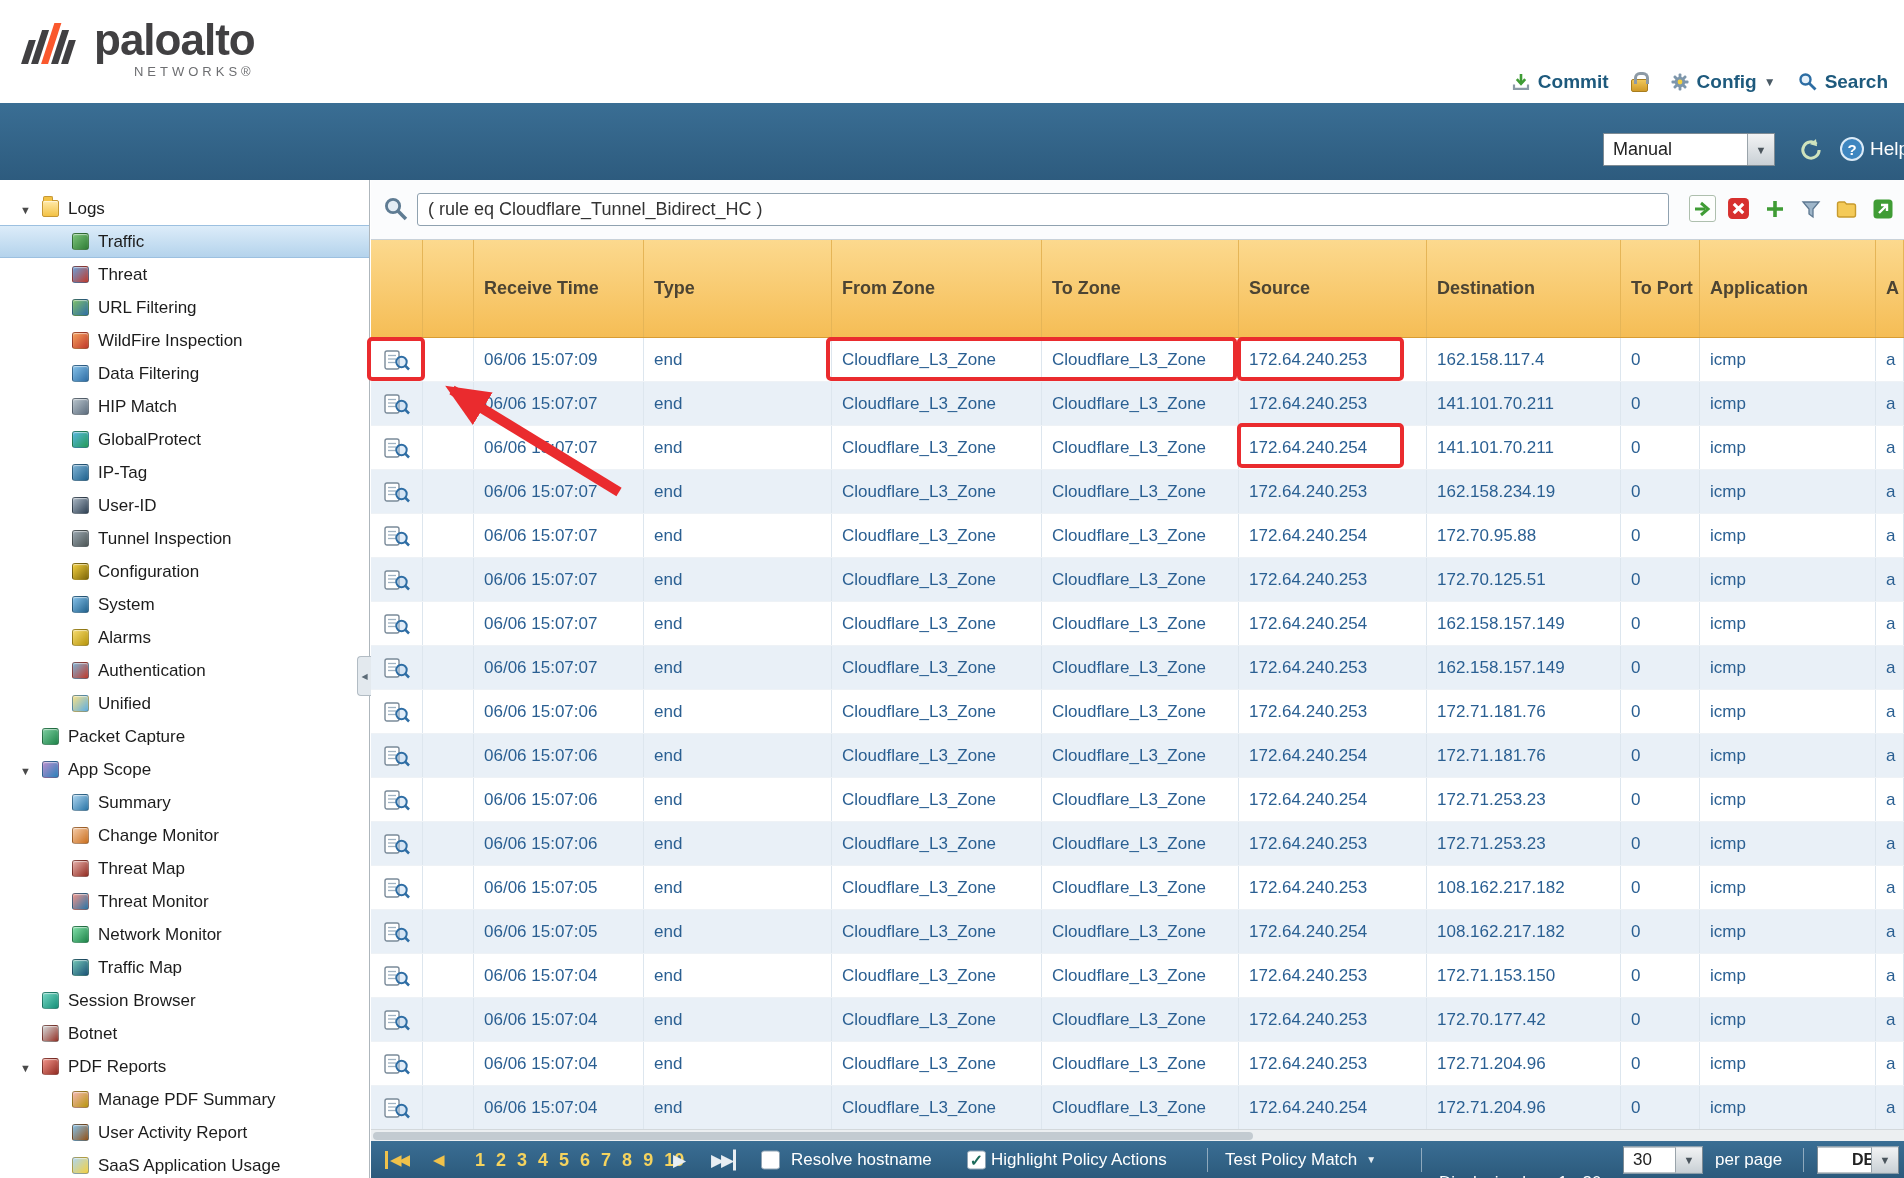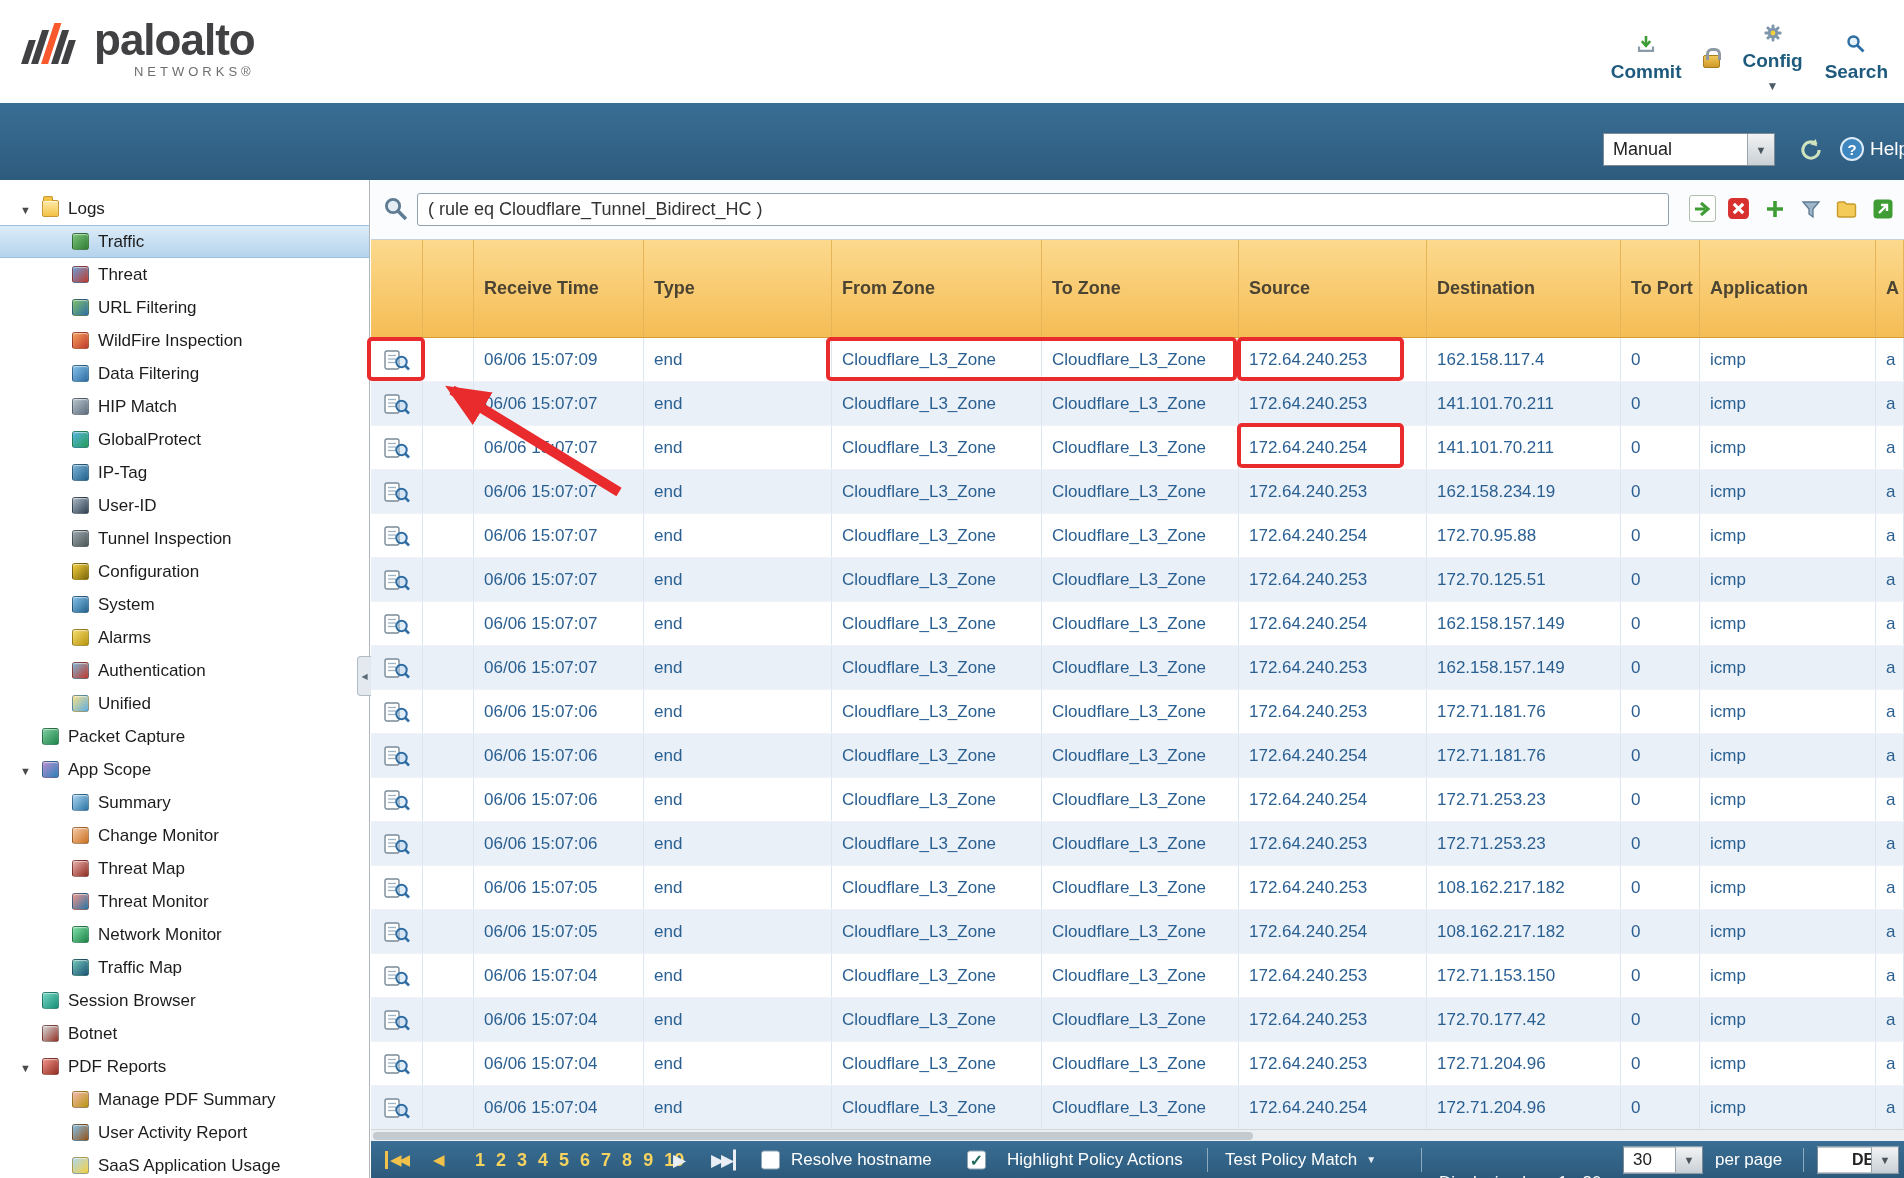--- a/index.html
+++ b/index.html
@@ -13,21 +13,21 @@
   .logo-text{display:flex;flex-direction:column;align-items:flex-end;line-height:1;}
   .logo-brand{font-size:44px;font-weight:bold;color:#414042;letter-spacing:-1px;}
   .logo-sub{font-size:13px;letter-spacing:4px;color:#6d6e71;margin-top:3px;}
   .tabs{position:absolute;left:407px;bottom:0;display:flex;gap:5px;}
   .tab{width:148px;height:41px;display:flex;align-items:center;justify-content:center;
        font-size:19px;font-weight:bold;color:#2c4a5e;background:linear-gradient(#f6f7f8,#d3d8db);
        border:1px solid #a6adb3;border-bottom:none;border-radius:7px 7px 0 0;cursor:default;}
   .tab.selected{background:#30617f;border-color:#30617f;color:#fff;}
   .top-actions{position:absolute;right:16px;bottom:10px;display:flex;align-items:center;gap:22px;
        font-size:19px;font-weight:bold;color:#1e5a7d;}
-  .tact{display:flex;align-items:center;gap:7px;flex-direction:column;}
+  .tact{display:flex;align-items:center;gap:7px;}
   .caret{font-size:12px;color:#4a5a66;}
   .lock{width:17px;height:13px;background:linear-gradient(#f0c75a,#d09a28);border:1px solid #a87d1e;
         border-radius:2px;position:relative;margin-top:7px;}
   .lock::before{content:"";position:absolute;top:-8px;left:2px;width:9px;height:9px;
         border:3px solid #8d9aa5;border-bottom:none;border-radius:6px 6px 0 0;}
 
   
   .subbar{position:absolute;left:0;top:103px;width:1904px;height:77px;
           background:linear-gradient(#3a6e94,#2d5b7e);}
   .combo{background:#fff;border:1px solid #7e8b94;display:flex;align-items:center;height:33px;}
@@ -136,21 +136,21 @@
   .pg-next{left:302px;color:#e8eef3;}
   .pg-next::before{content:"▶";}
   .pg-last{left:340px;color:#e8eef3;border-right:3px solid #e8eef3;padding-right:2px;}
   .pg-last::before{content:"▶▶";letter-spacing:-3px;}
   .cb{width:19px;height:19px;background:#fff;border:1px solid #8fa3b3;border-radius:3px;
       display:flex;align-items:center;justify-content:center;}
   .cb.checked::before{content:"✓";color:#1c6b5a;font-weight:bold;font-size:16px;}
   .cb-resolve{left:390px;}
   .lbl-resolve{left:420px;}
   .cb-highlight{left:596px;}
-  .lbl-highlight{left:636px;}
+  .lbl-highlight{left:620px;}
   .bbsep{width:1px;height:24px;background:rgba(255,255,255,.45);}
   .sep1{left:836px;} .sep2{left:1050px;} .sep3{left:1432px;}
   .tpm{left:854px;display:flex;align-items:center;gap:9px;}
   .tpm::after{content:"▼";font-size:10px;color:#e7eef3;}
   .displaying{left:1068px;margin-top:23px;}
   .sel-perpage{left:1252px;width:80px;height:27px;}
   .sel-perpage .ctxt{font-size:17px;}
   .lbl-perpage{left:1344px;}
   .sel-desc{left:1446px;width:82px;height:27px;}
   .sel-desc .ctxt{font-weight:bold;font-size:16px;margin-left:25px;}

